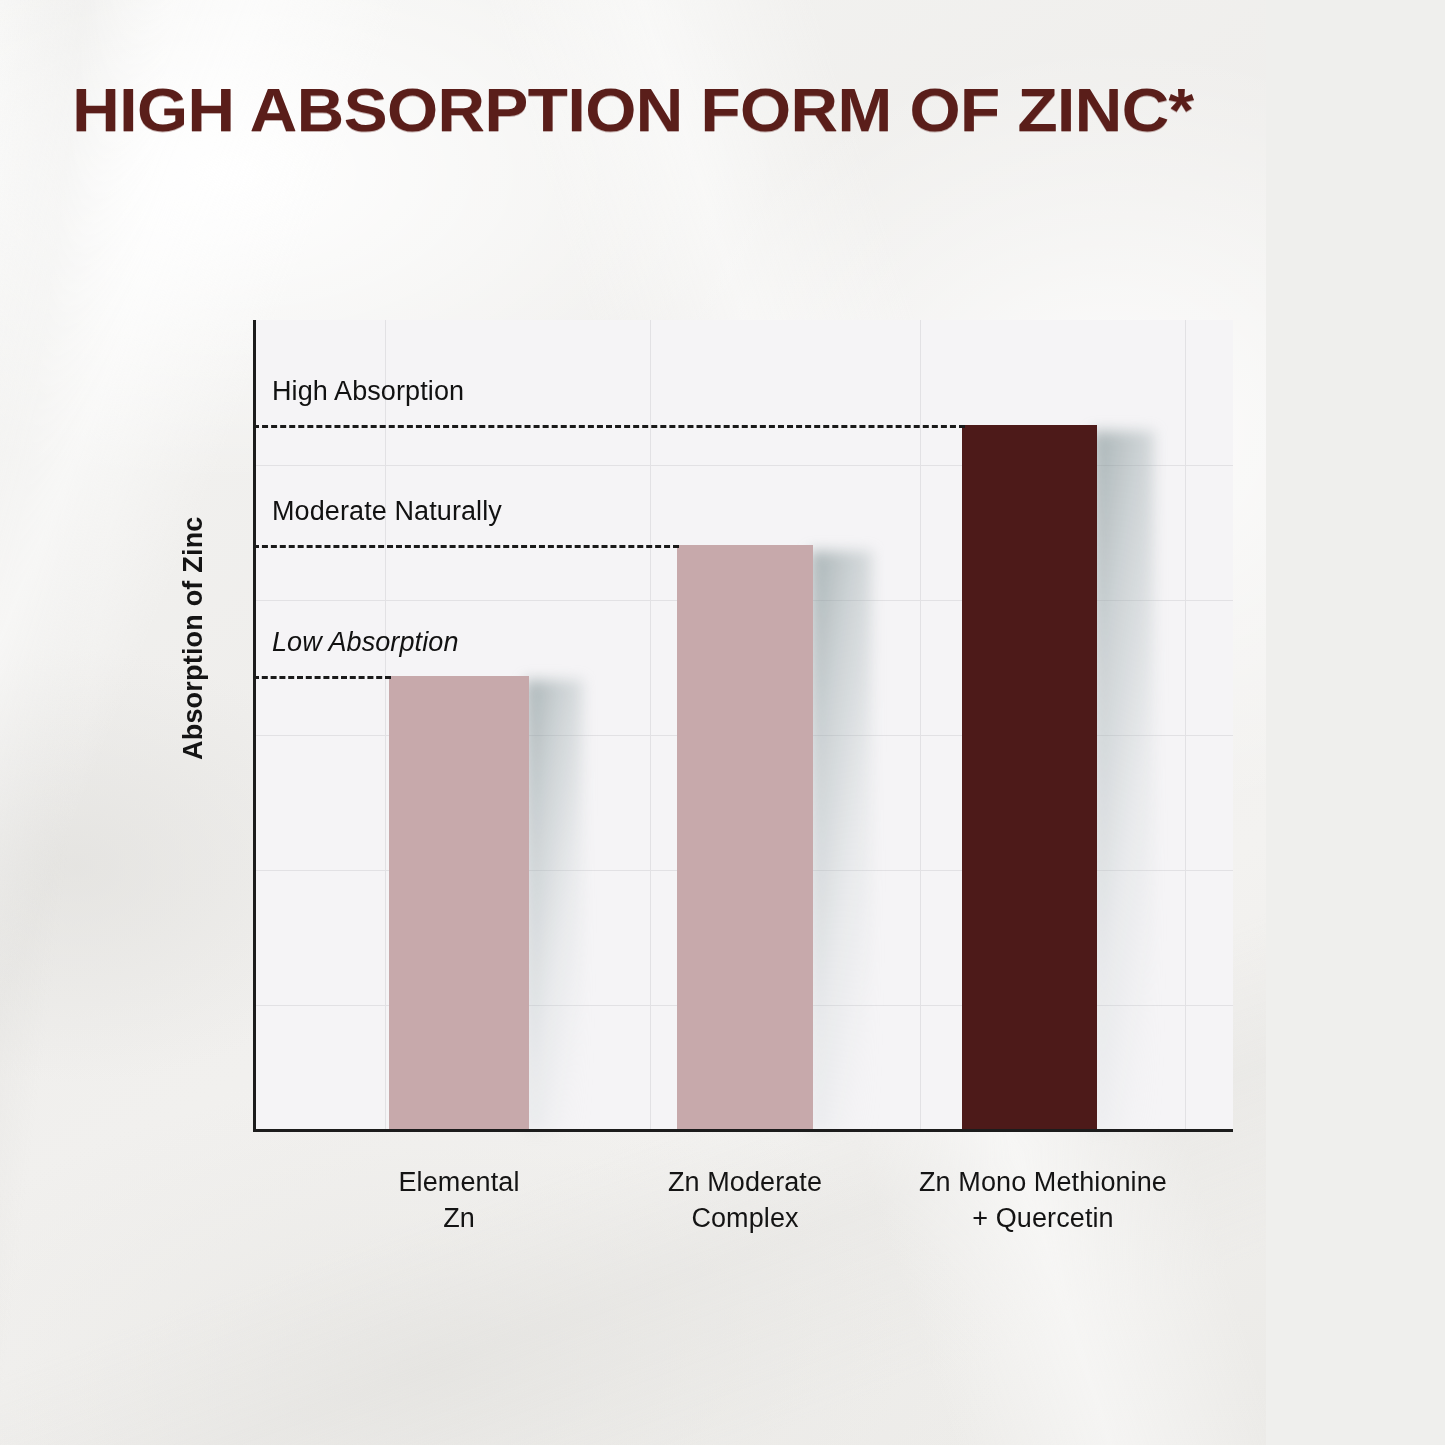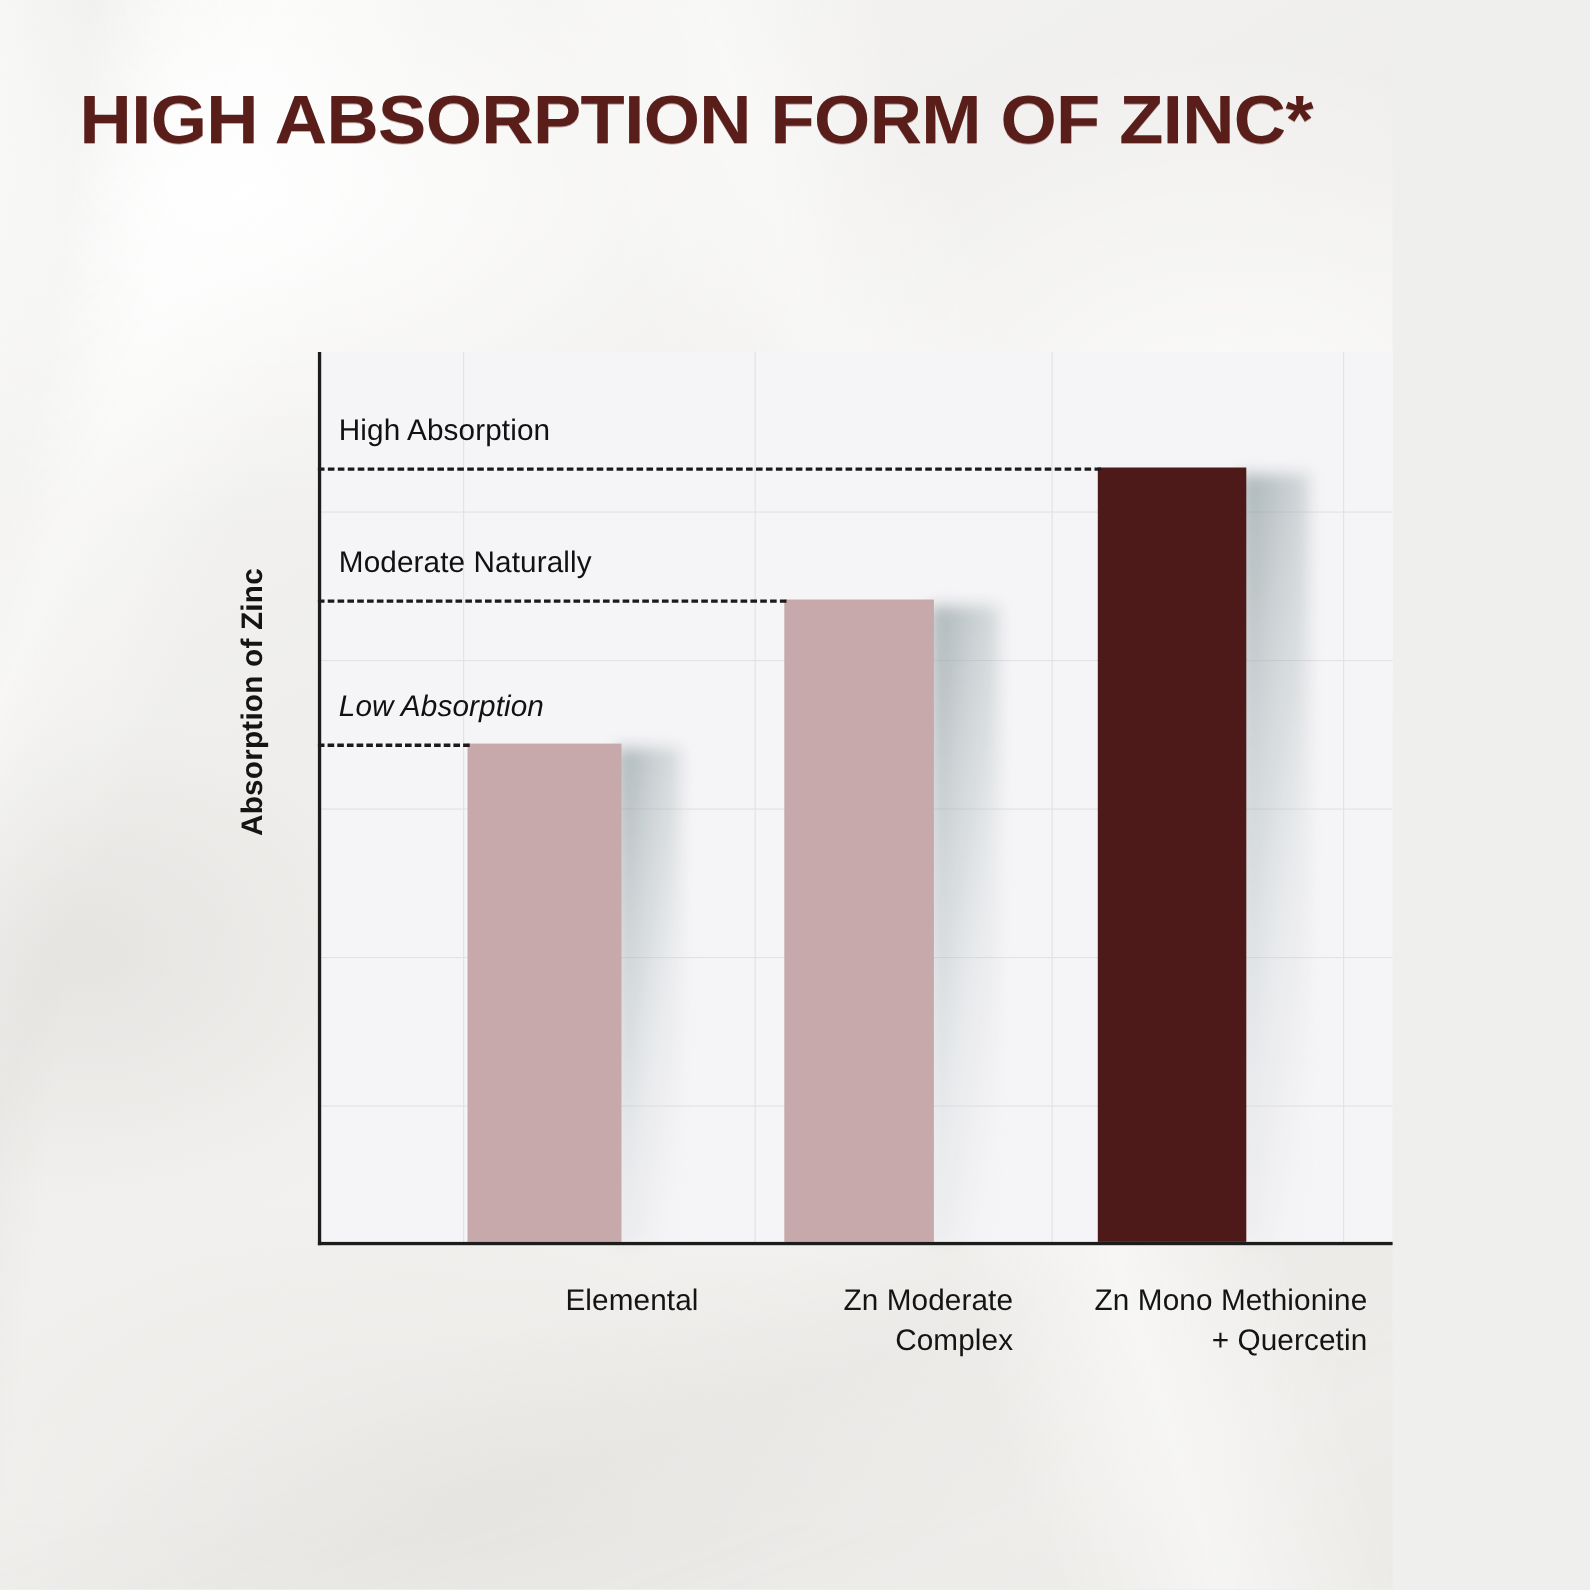--- a/index.html
+++ b/index.html
@@ -46,21 +46,21 @@
     letter-spacing:-0.5px;
     color:#5A1E1A;
     transform:scaleX(1.06);
     text-shadow:0 1px 0 rgba(90,30,26,.35);
   }
 
   
   #chart {
     position:absolute;
     left:253px; top:320px;
-    width:980px; height:812px;margin-left:36px;
+    width:980px; height:812px;
   }
   #plot-bg {
     position:absolute; inset:0;
     background:#F5F4F6;
   }
   .grid-h, .grid-v {
     position:absolute;
     background:#E2E1E4;
   }
   .grid-h { left:0; width:100%; height:1px; }
@@ -119,21 +119,21 @@
         rgba(150,165,168,.42) 28%,
         rgba(190,200,202,.22) 58%,
         rgba(225,230,231,.05) 85%,
         rgba(255,255,255,0) 100%);
     filter:blur(7px);
   }
 
   
   .cat-label {
     position:absolute;
-    text-align:right;
+    text-align:center;
     font-size:27px;
     color:#141414;
     line-height:1.32;
     letter-spacing:.1px;
   }
 
   
   #banner {
     position:absolute;
     left:0; bottom:0;
@@ -189,20 +189,21 @@
     <span class="threshold-label" style="left:19px; top:176px;">Moderate Naturally</span>
     <span class="threshold-label" style="left:19px; top:307px;font-style:italic;">Low Absorption</span>
 
     <div id="axis-y"></div>
     <div id="axis-x"></div>
 
     <div id="y-axis-title">Absorption of Zinc</div>
 
     <div class="cat-label" style="left:66px; top:845px; width:280px;">
       <div>Elemental</div>
+      <div>Zn</div>
     </div>
     <div class="cat-label" style="left:352px; top:845px; width:280px;">
       <div>Zn Moderate</div>
       <div>Complex</div>
     </div>
     <div class="cat-label" style="left:626px; top:845px; width:328px;">
       <div>Zn Mono Methionine</div>
       <div>+ Quercetin</div>
     </div>
   </div>

